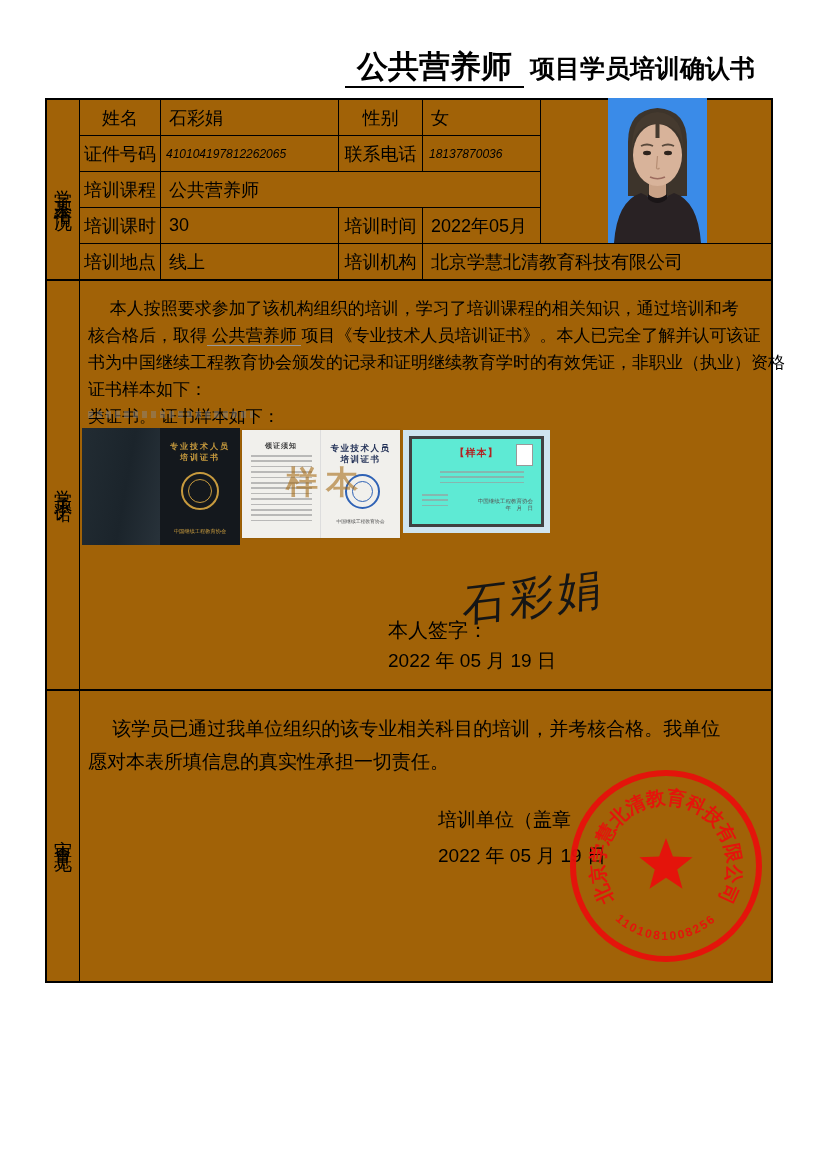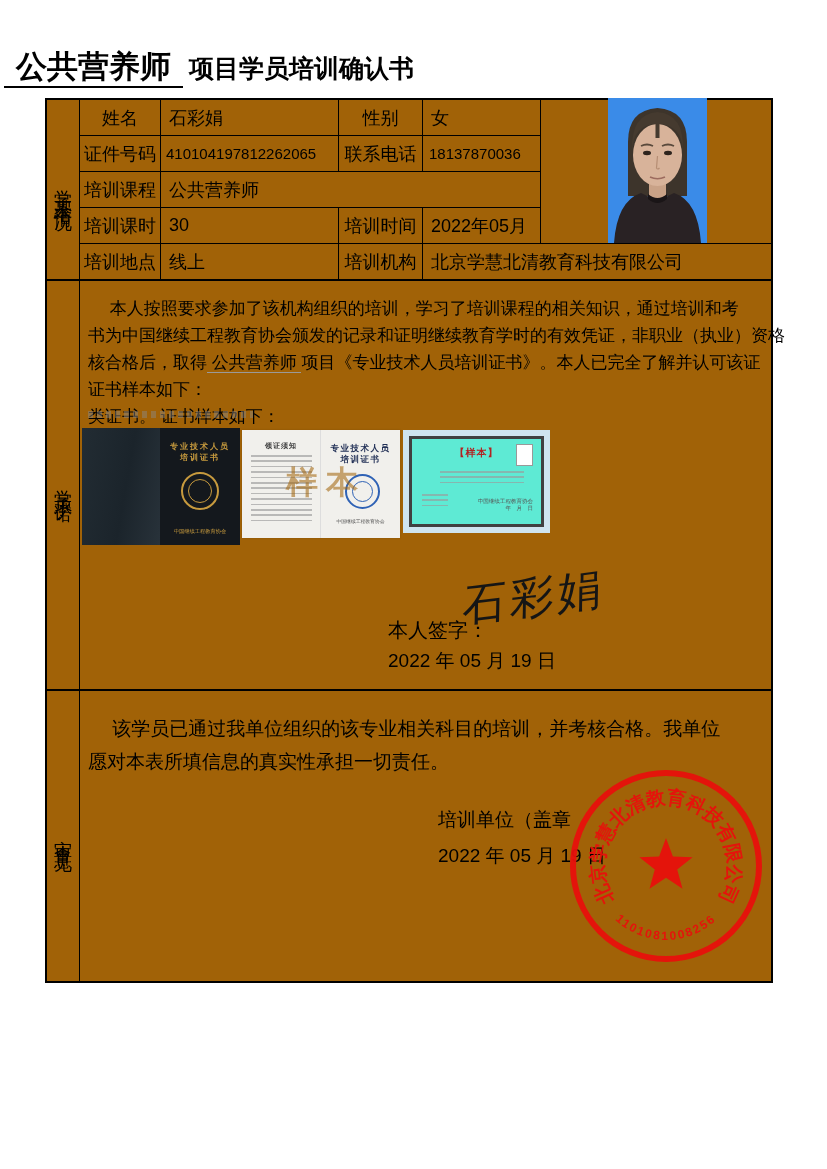--- a/index.html
+++ b/index.html
@@ -1,33 +1,33 @@
 <!DOCTYPE html>
 <html><head>
 <meta charset="utf-8">
 <style>
   html,body{margin:0;padding:0;background:#ffffff;}
   .page{position:relative;width:827px;height:1169px;background:#fff;overflow:hidden;
         font-family:"Liberation Sans",sans-serif;color:#000;}
   .abs{position:absolute;}
   
-  .title-wrap{position:absolute;left:4px;top:46px;width:739px;text-align:left;white-space:nowrap;}
+  .title-wrap{position:absolute;left:16px;top:46px;width:739px;text-align:right;white-space:nowrap;}
   .title-main{font-size:31px;font-weight:bold;border-bottom:2px solid #000;padding:0 12px 2px 12px;}
   .title-suffix{font-size:25px;font-weight:bold;margin-left:6px;}
   
   .tbl-border{position:absolute;left:45px;top:98px;width:728px;height:885px;border:2px solid #000;box-sizing:border-box;}
   .cell{position:absolute;box-sizing:border-box;border-right:1px solid #000;border-bottom:1px solid #000;
         display:flex;align-items:center;font-size:18px;background:#a16207;}
   .cell.lbl{justify-content:center;text-align:center;}
   .cell.val{justify-content:flex-start;padding-left:8px;}
   .cell.noR{border-right:none;}
   .cell.noB{border-bottom:none;}
   .cell.secB{border-bottom:2px solid #000;}
   .vlabel{writing-mode:vertical-rl;text-orientation:upright;letter-spacing:5px;font-size:18px;}
-  .num{font-size:15px;letter-spacing:0px;}
+  .num{font-size:12px;letter-spacing:0px;font-style:italic;}
   
   .para{position:absolute;left:88px;top:295px;font-size:17px;line-height:27px;white-space:nowrap;}
   .para .uline{border-bottom:1.5px solid #9a9a9a;}
   .faded-line{position:absolute;left:88px;top:411px;width:165px;height:7px;opacity:.45;filter:blur(.4px);
       background:repeating-linear-gradient(90deg,#8a8a8a 0 5px,transparent 5px 9px);}
   
   .cert{position:absolute;box-sizing:border-box;}
   .cert1{left:82px;top:428px;width:158px;height:117px;display:flex;}
   .cert1 .spine{width:78px;height:100%;background:linear-gradient(100deg,#222c33,#1b242b 55%,#28323a);}
   .cert1 .cover{width:80px;height:100%;background:#14181d;display:flex;flex-direction:column;align-items:center;
@@ -126,22 +126,22 @@
   <div class="cell val secB" style="left:161px;top:244px;width:178px;height:37px;">线上</div>
   <div class="cell lbl secB" style="left:339px;top:244px;width:84px;height:37px;">培训机构</div>
   <div class="cell val secB noR" style="left:423px;top:244px;width:348px;height:37px;">北京学慧北清教育科技有限公司</div>
 
   <div class="cell secB noR" style="left:80px;top:281px;width:691px;height:410px;"></div>
 
   <div class="cell noR noB" style="left:80px;top:691px;width:691px;height:290px;"></div>
 
   <div class="para">
     <div>　  本人按照要求参加了该机构组织的培训，学习了培训课程的相关知识，通过培训和考</div>
+    <div><span>核合格后，取得</span><span class="uline"> 公共营养师 </span><span>项目《专业技术人员培训证书》。本人已完全了解并认可该证</span></div>
     <div>书为中国继续工程教育协会颁发的记录和证明继续教育学时的有效凭证，非职业（执业）资格</div>
-    <div><span>核合格后，取得</span><span class="uline"> 公共营养师 </span><span>项目《专业技术人员培训证书》。本人已完全了解并认可该证</span></div>
     <div>证书样本如下：</div>
     <div>类证书。 证书样本如下：</div>
   </div>
   <div class="faded-line"></div>
 
   <div class="cert cert1">
     <div class="spine"></div>
     <div class="cover">
       <div class="ct gold">专业技术人员</div>
       <div class="ct gold">培训证书</div>

